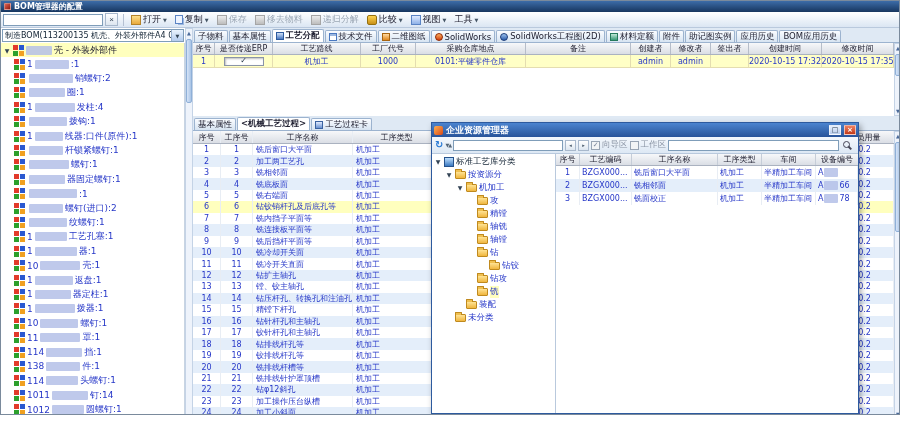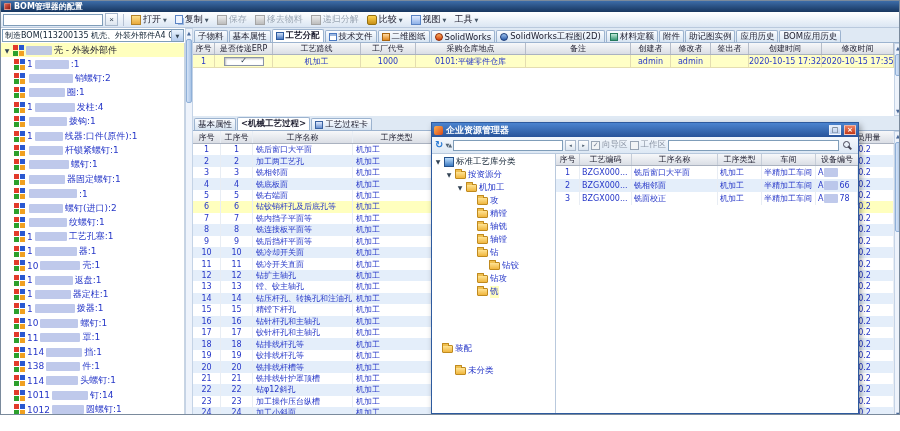--- a/index.html
+++ b/index.html
@@ -754,26 +754,26 @@
             <div class="dtree-row" style="padding-left: 35px;">
     <span class="expander"></span>
     <span class="folder-icon"></span>
     <span class="label">钻攻</span>
   </div>
             <div class="dtree-row selected" style="padding-left: 35px;">
     <span class="expander"></span>
     <span class="folder-icon"></span>
     <span class="label">铣</span>
   </div>
-            <div class="dtree-row" style=" margin-top: 44px;">
+            <div class="dtree-row" style="padding-left: 24px;">
     <span class="expander"></span>
     <span class="folder-icon"></span>
     <span class="label">装配</span>
   </div>
-            <div class="dtree-row" style="padding-left: 13px; margin-top: 9px;">
+            <div class="dtree-row" style="padding-left: 13px;">
     <span class="expander"></span>
     <span class="folder-icon"></span>
     <span class="label">未分类</span>
   </div>
           </div>
       </div>
       <div class="dlg-table">
         <div class="dhead">
             <span class="dcell dc0 dhc">序号</span>
             <span class="dcell dc1 dhc">工艺编码</span>

